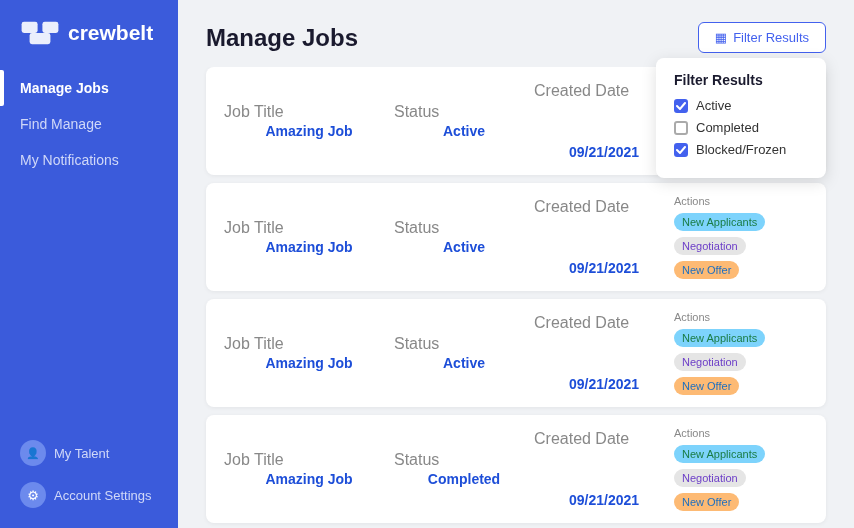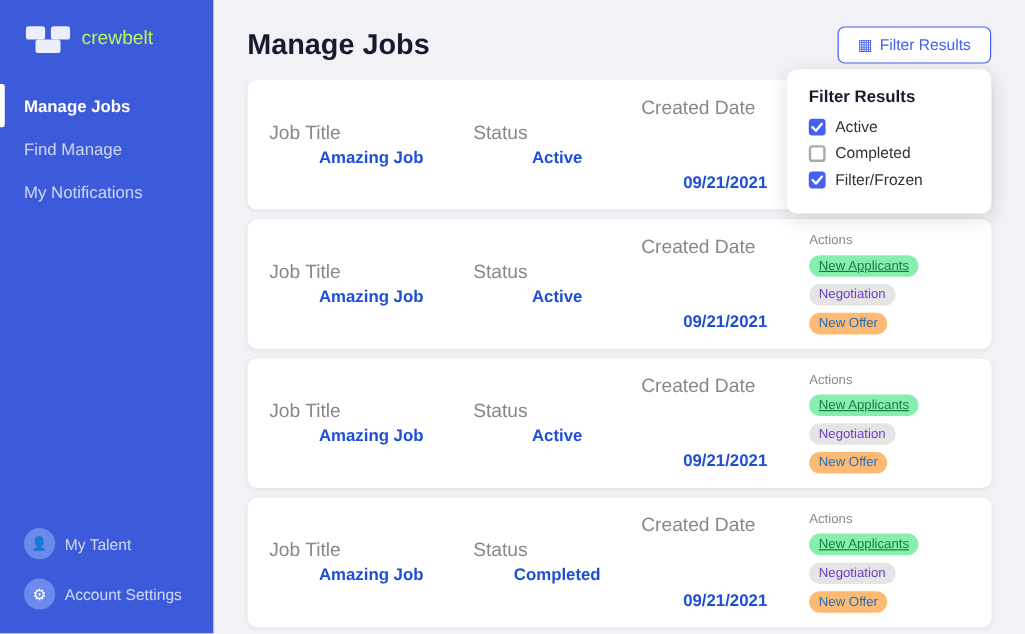--- a/index.html
+++ b/index.html
@@ -207,39 +207,39 @@
       color: #888;
       margin-bottom: 4px;
     }
     .badge {
       font-size: 11px;
       font-weight: 500;
       padding: 3px 8px;
       border-radius: 12px;
       white-space: nowrap;
     }
-    .badge-green { background: #86efac; color: #1a7c45; text-decoration: underline; }
+    .badge-green { background: #7dd3fc; color: #1a7c45; }
     .badge-purple { background: #e5e5e5; color: #6d3fc8; }
     .badge-blue { background: #fdba74; color: #1e6fbf; }
 
     ::-webkit-scrollbar { width: 5px; }
     ::-webkit-scrollbar-track { background: transparent; }
     ::-webkit-scrollbar-thumb { background: #ccc; border-radius: 4px; }
   </style>
 </head>
 <body>
 
 <aside class="sidebar">
   <div class="sidebar-logo">
     <svg class="logo-icon" viewBox="0 0 50 36" fill="none" xmlns="http://www.w3.org/2000/svg">
       <rect x="2" y="4" width="20" height="14" rx="3" fill="white" opacity="0.9"></rect>
       <rect x="28" y="4" width="20" height="14" rx="3" fill="white" opacity="0.9"></rect>
       <rect x="12" y="18" width="26" height="14" rx="3" fill="white" opacity="0.9"></rect>
     </svg>
-    <span style="color:#bef264;font-weight:400;font-size:16px;margin-left:8px;">crewbelt</span>
+    <span style="color:#ffffff;font-weight:700;font-size:21px;margin-left:8px;">crewbelt</span>
   </div>
   <nav class="sidebar-nav">
     <div class="sidebar-item active">
       <span>Manage Jobs</span>
     </div>
     <div class="sidebar-item">
       <span>Find Manage</span>
     </div>
     <div class="sidebar-item">
       <span>My Notifications</span>
@@ -279,21 +279,21 @@
     <div class="filter-option">
       <div class="filter-checkbox-empty"></div>
       <span>Completed</span>
     </div>
     <div class="filter-option">
       <div class="filter-checkbox">
         <svg width="10" height="8" viewBox="0 0 10 8" fill="none">
             <path d="M1 4L4 7L9 1" stroke="white" stroke-width="2" stroke-linecap="round"></path>
           </svg>
       </div>
-      <span>Filter/Frozen</span>
+      <span>Blocked/Frozen</span>
     </div>
   </div>
 
   <div class="jobs-list" id="jobs-container">
   <div class="job-card">
     <div class="job-field title">
       <span class="job-field-label">Job Title</span>
       <span class="job-field-value">Amazing Job</span>
     </div>
     <div class="job-field status">

